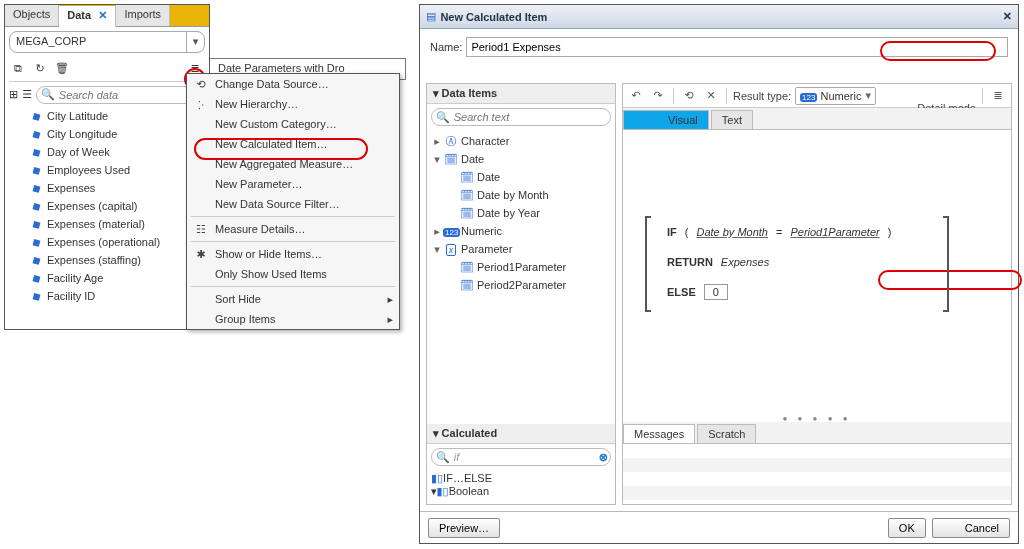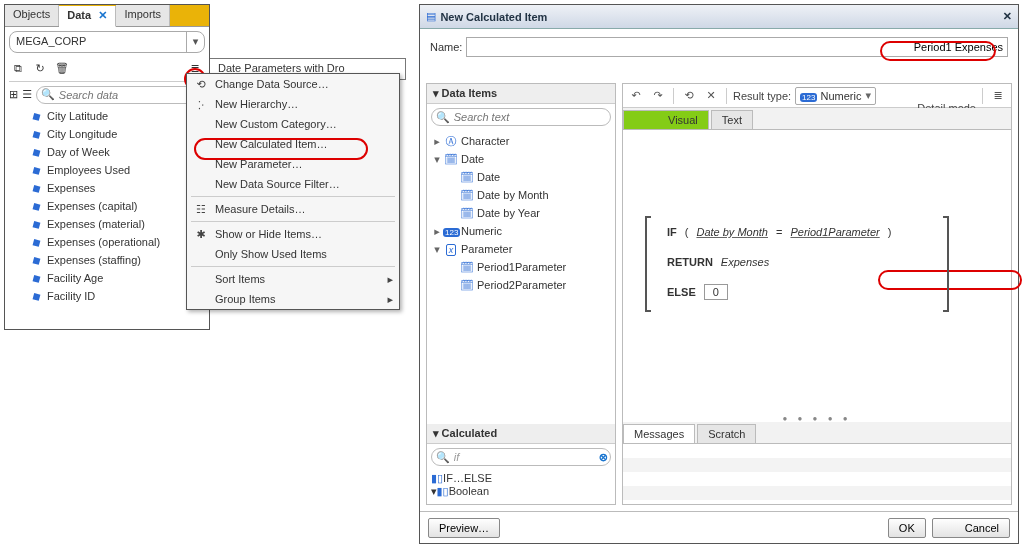--- a/index.html
+++ b/index.html
@@ -31,21 +31,21 @@
   .popup-menu .mi .mi-ico { position:absolute; left:6px; width:16px; text-align:center; color:#444;}
   .popup-menu .mi .arrow { position:absolute; right:6px; color:#444;}
   .header-strip { position:absolute; left:210px; top:58px; width:196px; height:22px; border:1px solid #777; border-left:none; padding:3px 8px; background:#fff; white-space:nowrap; overflow:hidden;}
   .dialog { position:absolute; left:419px; top:4px; width:600px; height:540px; border:1px solid #555; background:#fff; }
   .dlg-title { height:24px; background:linear-gradient(#eef1f6,#cfd8e6); border-bottom:1px solid #8aa; display:flex; align-items:center; padding:0 6px;}
   .dlg-title .ttxt { flex:1; color:#234; font-weight:bold; margin-left:4px;}
   .dlg-title .x { color:#234; font-weight:bold; cursor:pointer;}
   .dlg-body { padding:6px; height:calc(100% - 24px - 32px); display:flex; flex-direction:column; }
   .name-row { display:flex; align-items:center; margin:2px 4px 26px 4px;}
   .name-row label { margin-right:4px;}
-  .name-row input { flex:1; border:1px solid #aaa; padding:2px 4px; height:20px;text-align:right; }
+  .name-row input { flex:1; border:1px solid #aaa; padding:2px 4px; height:20px; }
   .mid { flex:1; display:flex; gap:6px; min-height:0;}
   .leftcol { width:190px; border:1px solid #bbb; display:flex; flex-direction:column;}
   .section-hdr { background:#eee; border-bottom:1px solid #ccc; padding:3px 6px; font-weight:bold; cursor:pointer;}
   .section-hdr::before { content:"▾ "; }
   .mini-search { margin:4px; border:1px solid #bbb; border-radius:10px; height:18px; display:flex; align-items:center; padding:0 4px;}
   .mini-search input { border:none; outline:none; flex:1; font-style:italic; color:#999; background:transparent;}
   .ditree { flex:1; overflow:auto; padding:2px 4px 6px 4px;}
   .ditree .row { display:flex; align-items:center; height:18px; cursor:pointer; }
   .ditree .tw { width:12px; text-align:center; color:#666;}
   .ditree .ic { width:16px; text-align:center; margin-right:2px;}
@@ -58,21 +58,21 @@
   .rightcol { flex:1; display:flex; flex-direction:column; border:1px solid #bbb;}
   .rc-toolbar { height:24px; border-bottom:1px solid #ccc; display:flex; align-items:center; padding:0 4px; gap:4px;}
   .rc-toolbar .btn { width:18px; height:18px; display:flex; align-items:center; justify-content:center; cursor:pointer; color:#555;}
   .rc-toolbar .sep { width:1px; height:16px; background:#ccc; margin:0 2px;}
   .rc-toolbar .lbl { color:#444;}
   .rc-toolbar .combo { display:flex; align-items:center; border:1px solid #aaa; height:18px; padding:0 4px; border-radius:2px; cursor:pointer;}
   .rc-toolbar .combo .cic { color:#2b6bd4; margin-right:3px;}
   .rc-toolbar .combo .cdd { margin-left:4px; color:#666;}
   .rc-tabs { display:flex; border-bottom:1px solid #bbb; height:22px; background:#f2f2f2;}
   .rc-tab { padding:3px 10px; border:1px solid #bbb; border-bottom:none; margin-right:2px; margin-top:2px; background:#e6e6e6; cursor:pointer;}
-  .rc-tab.active { background:#84cc16;padding-left:44px;}
+  .rc-tab.active { background:#0ea5e9;padding-left:44px;}
   .expr-area { flex:1; padding:20px 10px; position:relative; }
   .bracket { position:absolute; border-left:2px solid #555; border-top:2px solid #555; border-bottom:2px solid #555; width:6px;}
   .bracket.right { border-left:none; border-right:2px solid #555;}
   .expr-line { display:flex; align-items:center; gap:8px; height:24px; margin:6px 0 6px 34px;}
   .kw { font-weight:bold;}
   .italic { font-style:italic; text-decoration:underline; text-decoration-color:#666;}
   .numbox { border:1px solid #999; padding:1px 8px; background:#fff;}
   .splitter { height:8px; text-align:center; color:#888; letter-spacing:4px; font-size:8px; cursor:row-resize;}
   .optree { padding:2px 4px 6px 4px; }
   .msg-tabs { display:flex; border-bottom:1px solid #bbb; height:22px; background:#f2f2f2;}
@@ -179,41 +179,44 @@
       <span class="mi-ico">჻</span>
       <span>New Hierarchy…</span>
     </div>
   <div class="mi">
       <span>New Custom Category…</span>
     </div>
   <div class="mi">
       <span>New Calculated Item…</span>
     </div>
   <div class="mi">
+      <span>New Aggregated Measure…</span>
+    </div>
+  <div class="mi">
       <span>New Parameter…</span>
     </div>
   <div class="mi">
       <span>New Data Source Filter…</span>
     </div>
   <div class="sep"></div>
   <div class="mi">
       <span class="mi-ico">☷</span>
       <span>Measure Details…</span>
     </div>
   <div class="sep"></div>
   <div class="mi">
       <span class="mi-ico">✱</span>
       <span>Show or Hide Items…</span>
     </div>
   <div class="mi">
       <span>Only Show Used Items</span>
     </div>
   <div class="sep"></div>
   <div class="mi">
-      <span>Sort Items</span>
+      <span>Sort Hide</span>
       <span class="arrow">▸</span>
     </div>
   <div class="mi">
       <span>Group Items</span>
       <span class="arrow">▸</span>
     </div>
 </div>
 <div class="red-oval" style="left:194px; top:138px; width:174px; height:22px;"></div>
 
 <div class="dialog">

